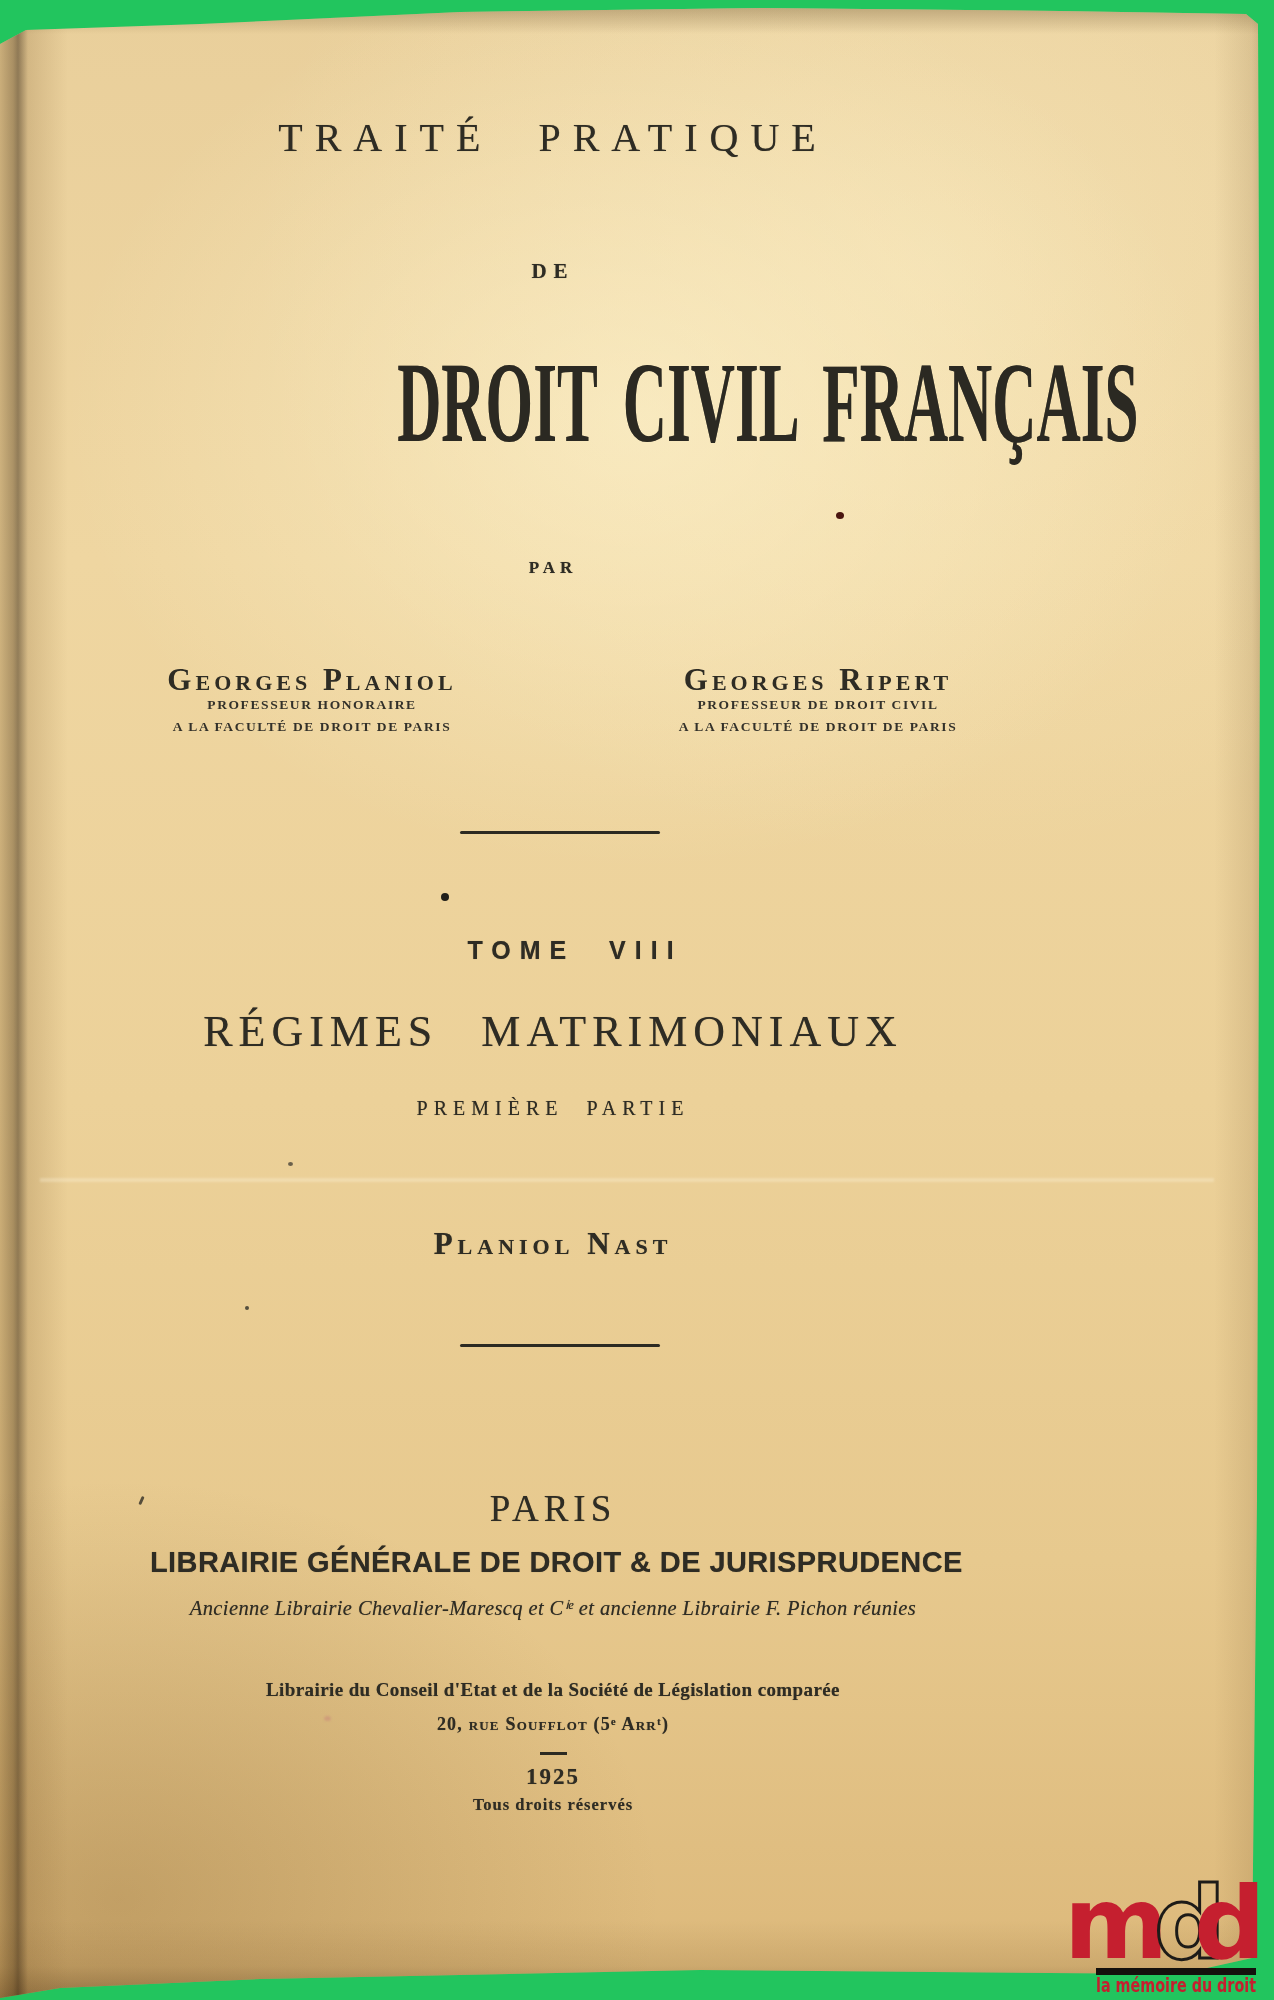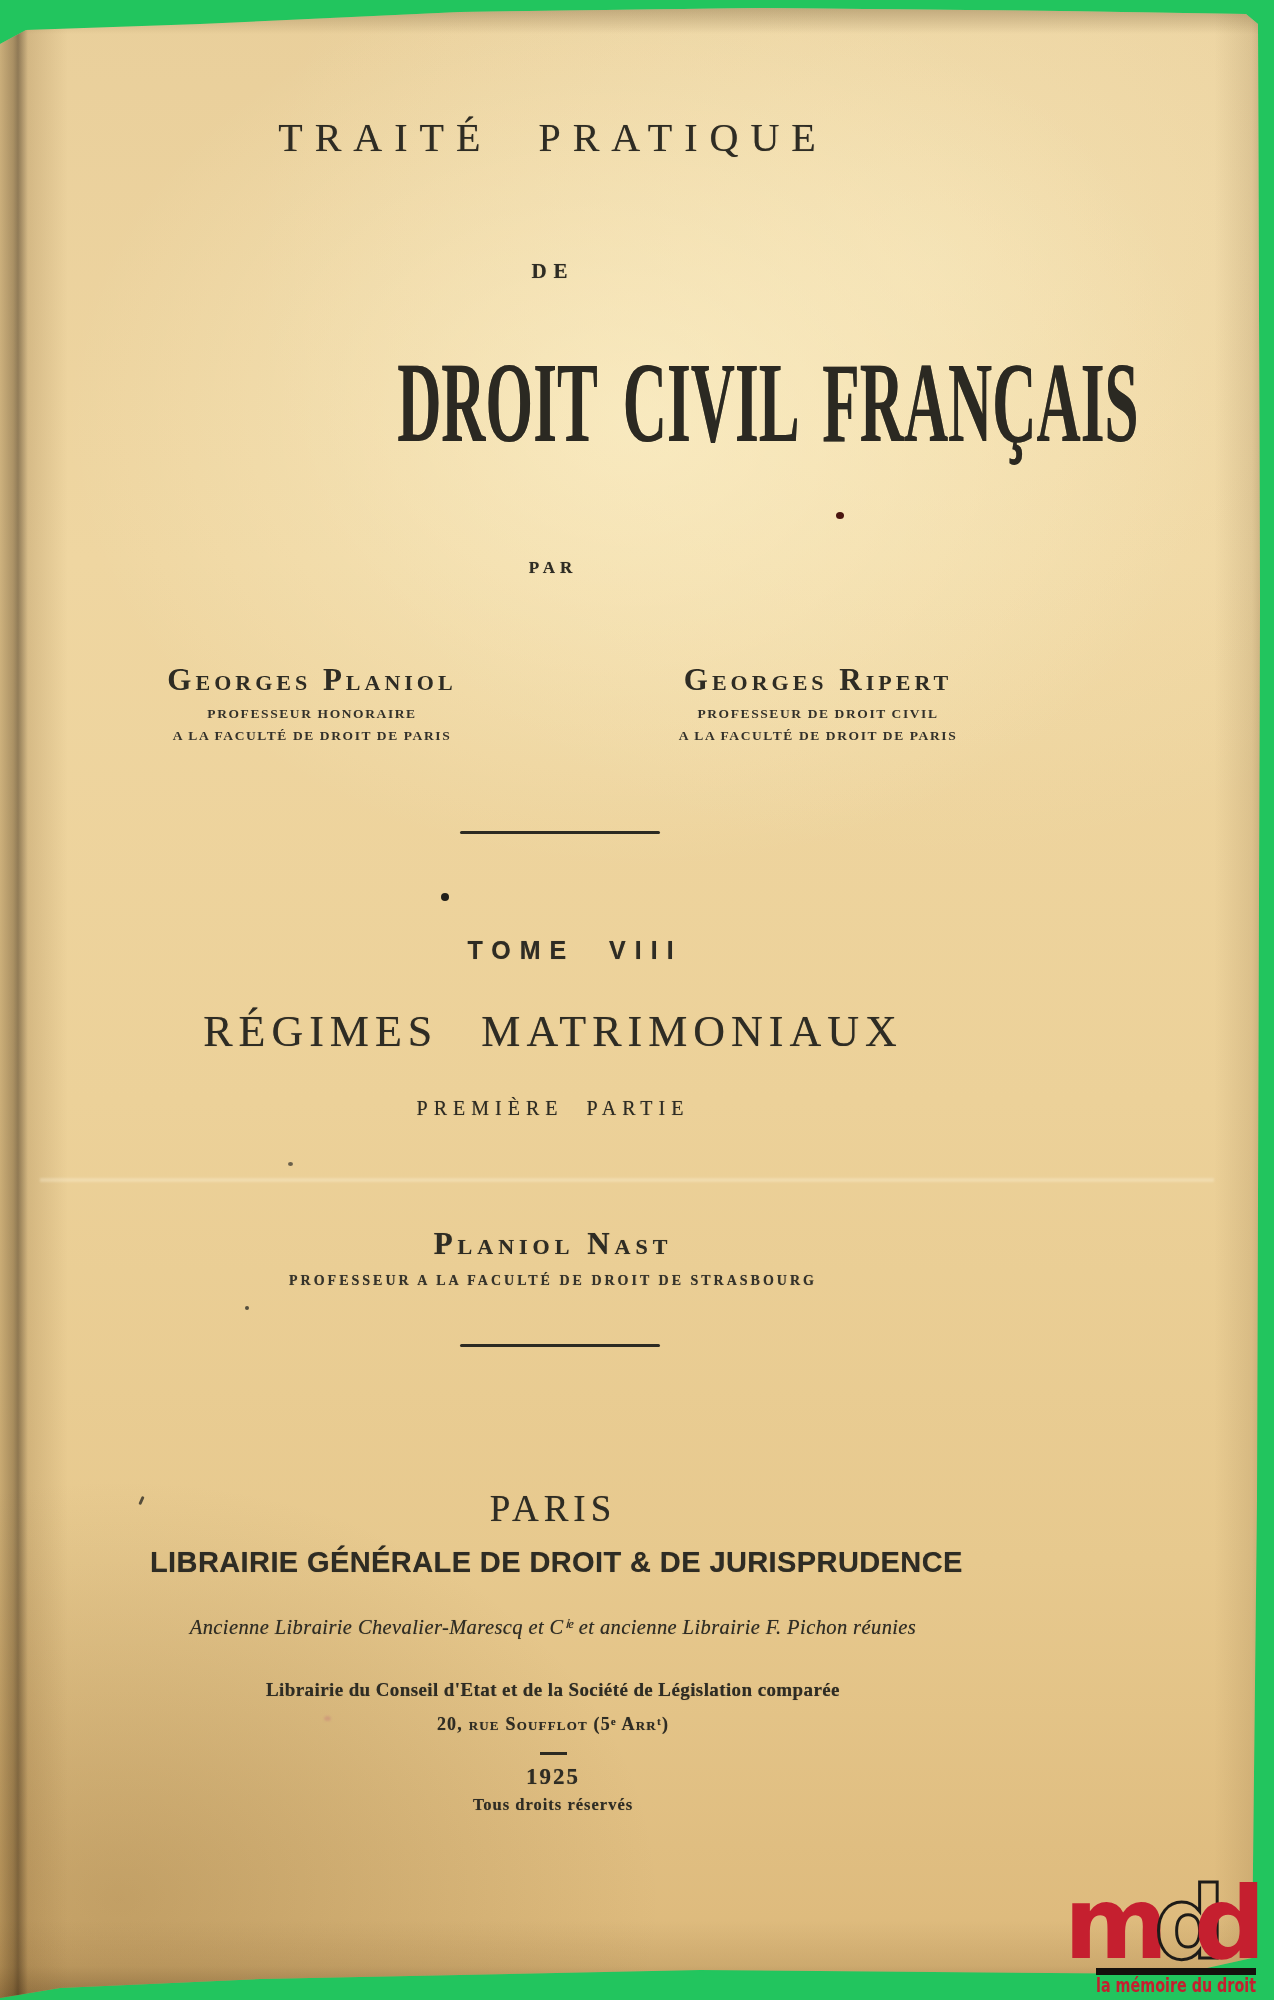--- a/index.html
+++ b/index.html
@@ -33,36 +33,36 @@
   .main-title{top:346px;height:120px;}
   .main-title .squeeze{display:inline-block;transform:scale(.60,1.12);transform-origin:center top;
         font-weight:700;font-size:102px;letter-spacing:0px;word-spacing:18px;color:#2b2922;}
   .byline{top:559px;font-size:17px;font-weight:700;letter-spacing:5px;}
   .authors{position:absolute;top:664px;left:0;width:100%;height:100px;}
   .author{position:absolute;top:0;width:324px;text-align:center;}
   .author.left{left:0;}
   .author.right{left:506px;}
   .author-name{font-variant:small-caps;font-weight:700;font-size:31px;letter-spacing:4px;
         white-space:nowrap;line-height:1;}
-  .author-role{margin-top:9px;font-weight:700;font-size:13.5px;letter-spacing:1.6px;
+  .author-role{font-weight:700;font-size:13.5px;letter-spacing:1.6px;
         white-space:nowrap;line-height:1.45;color:#33312a;}
   .rule{position:absolute;left:310px;width:200px;height:2.6px;background:#2c2a22;border-radius:2px;}
   .rule-1{top:831px;}
   .rule-2{top:1344px;}
   .volume{top:938px;left:22px;font-family:"Liberation Sans",sans-serif;font-weight:700;
         font-size:25px;letter-spacing:9px;word-spacing:18px;}
   .subject-title{top:1010px;font-size:44px;letter-spacing:6px;word-spacing:26px;}
   .part{top:1098px;font-size:20px;letter-spacing:6px;word-spacing:12px;}
   .contrib-intro{top:1198px;font-size:15px;font-weight:700;letter-spacing:5px;word-spacing:8px;}
   .contrib-name{top:1228px;font-variant:small-caps;font-weight:700;font-size:31px;letter-spacing:5px;}
   .contrib-role{top:1274px;font-size:14px;font-weight:700;letter-spacing:3px;color:#35332b;}
   .city{top:1490px;font-size:37px;letter-spacing:5px;}
   .publisher{top:1548px;font-family:"Liberation Sans",sans-serif;font-weight:700;font-size:29px;
         letter-spacing:0.4px;}
-  .former{top:1598px;font-style:italic;font-size:20.5px;letter-spacing:0.4px;margin-top:19px;}
+  .former{top:1598px;font-style:italic;font-size:20.5px;letter-spacing:0.4px;}
   .admins{top:1641px;font-variant:small-caps;font-size:21px;font-weight:700;letter-spacing:1.4px;}
   .affil{top:1680px;font-size:19px;font-weight:700;letter-spacing:0.4px;}
   .address{top:1715px;font-variant:small-caps;font-weight:700;font-size:18px;letter-spacing:1.2px;}
   .dash{position:absolute;left:390px;top:1752px;width:27px;height:3px;background:#2c2a22;}
   .year{top:1765px;font-size:23px;font-weight:700;letter-spacing:2px;}
   .rights{top:1797px;font-size:16.5px;font-weight:700;letter-spacing:1px;text-align:center;}
   
   .speck{position:absolute;border-radius:50%;}
   .sp1{left:441px;top:893px;width:8px;height:8px;background:#211f19;}
   .sp2{left:836px;top:512px;width:8px;height:7px;background:#49150f;filter:blur(.4px);}
@@ -110,21 +110,20 @@
         </div>
       </div>
 
       <div class="rule rule-1"></div>
 
       <div class="line volume">TOME VIII</div>
       <div class="line subject-title">RÉGIMES MATRIMONIAUX</div>
       <div class="line part">PREMIÈRE PARTIE</div>
 
       <div class="line contrib-name">Planiol Nast</div>
-      <div class="line contrib-role">PROFESSEUR A LA FACULTÉ DE DROIT DE STRASBOURG</div>
 
       <div class="rule rule-2"></div>
 
       <div class="line city">PARIS</div>
       <div class="line publisher">LIBRAIRIE GÉNÉRALE DE DROIT &amp; DE JURISPRUDENCE</div>
       <div class="line former">Ancienne Librairie Chevalier-Marescq et Cⁱᵉ et ancienne Librairie F. Pichon réunies</div>
       <div class="line affil">Librairie du Conseil d'Etat et de la Société de Législation comparée</div>
       <div class="line address">20, rue Soufflot (5ᵉ Arrᵗ)</div>
       <div class="dash"></div>
       <div class="line year">1925</div>

